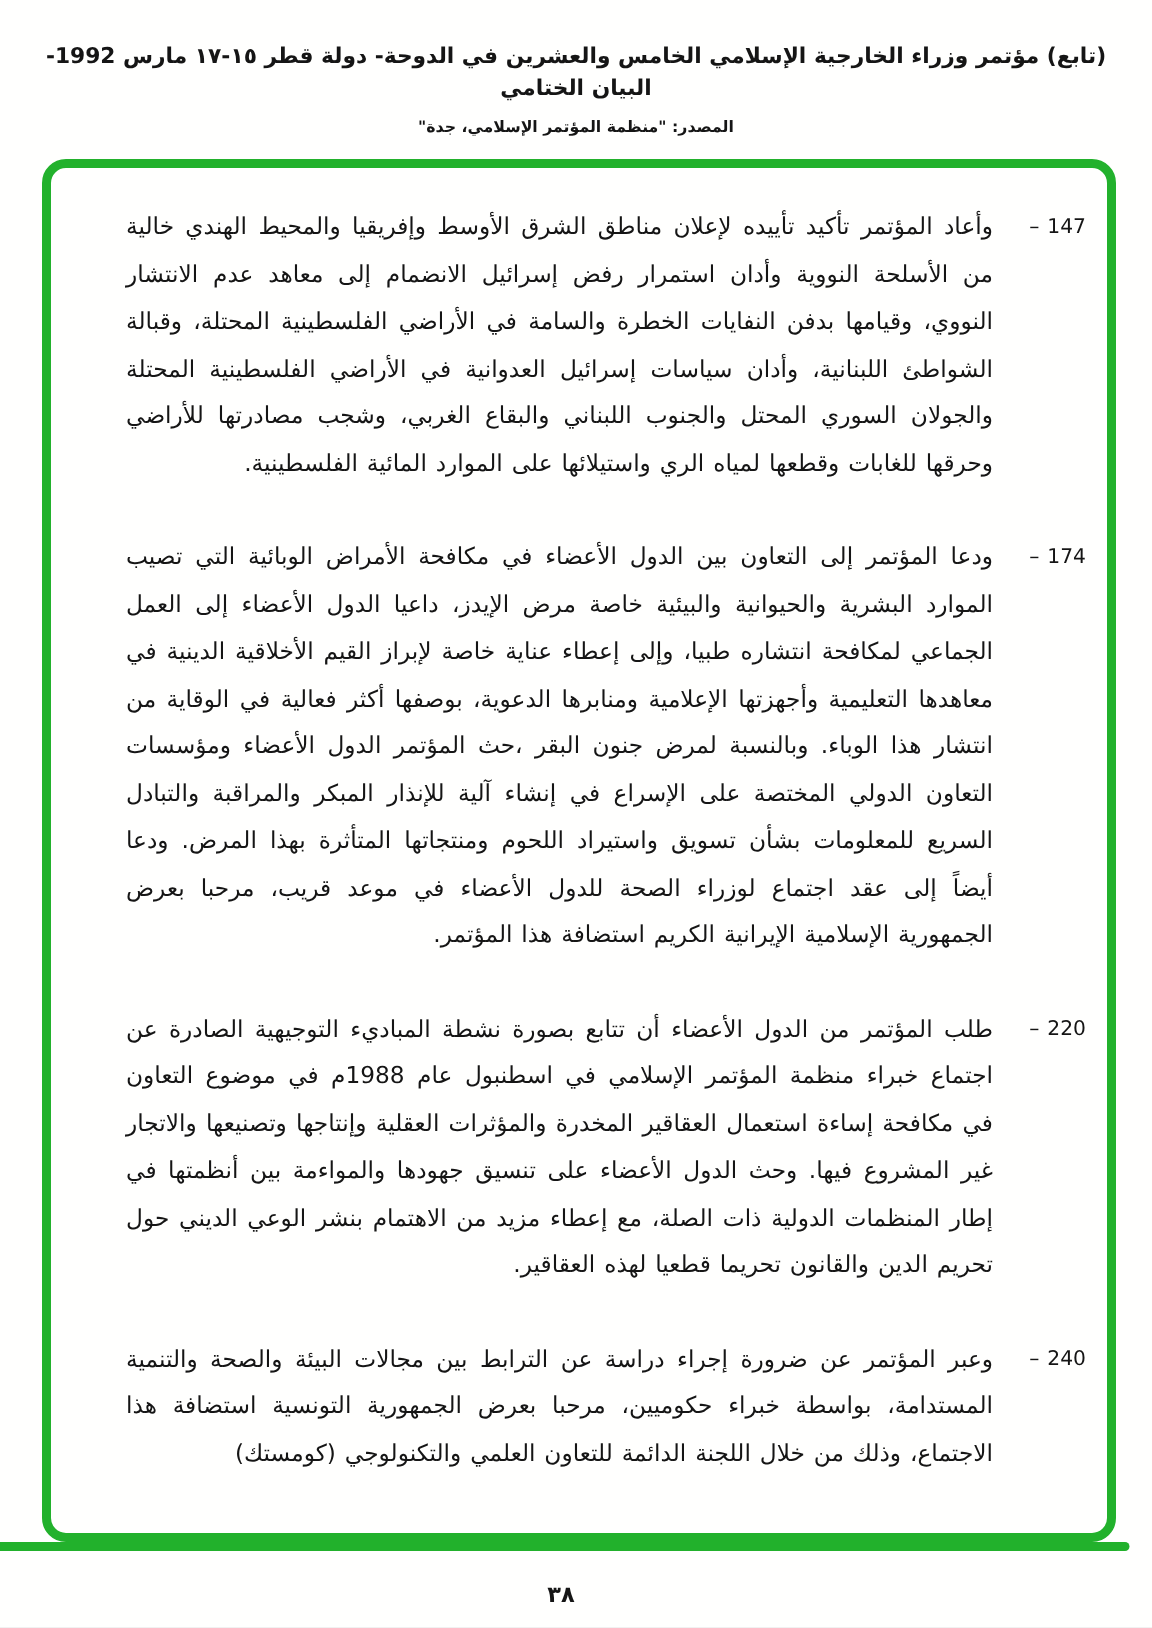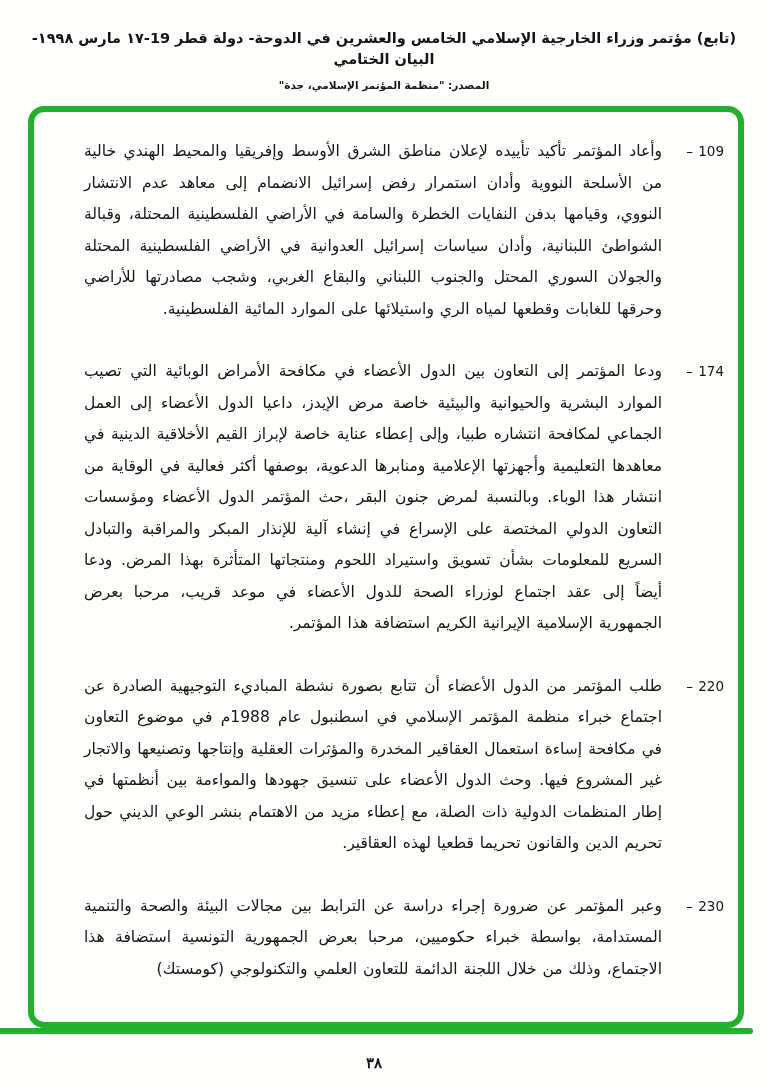--- a/index.html
+++ b/index.html
@@ -91,55 +91,54 @@
     position: absolute;
     bottom: 13px;
     left: 0;
     right: 20px;
     text-align: center;
   }
   .page-number {
     font-size: 15px;
     font-weight: bold;
     letter-spacing: 2px;
-    font-family: Liberation Serif, serif;
   }
 </style>
 </head>
 <body>
 
 <div class="page">
 
   <div class="header">
-    <div class="header-title">(تابع) مؤتمر وزراء الخارجية الإسلامي الخامس والعشرين في الدوحة- دولة قطر 19-١٧ مارس ١٩٩٨- البيان الختامي</div>
+    <div class="header-title">(تابع) مؤتمر وزراء الخارجية الإسلامي الخامس والعشرين في الدوحة- دولة قطر ١٥-١٧ مارس 1992- البيان الختامي</div>
     <div class="header-source">المصدر: "منظمة المؤتمر الإسلامي، جدة"</div>
   </div>
 
   <div class="annotation-frame"></div>
   <div class="annotation-underline"></div>
 
   <div class="content">
 
     <div class="para">
-      <span class="para-marker">109 –</span>
+      <span class="para-marker">147 –</span>
       <span>وأعاد المؤتمر تأكيد تأييده لإعلان مناطق الشرق الأوسط وإفريقيا والمحيط الهندي خالية من الأسلحة النووية وأدان استمرار رفض إسرائيل الانضمام إلى معاهد عدم الانتشار النووي، وقيامها بدفن النفايات الخطرة والسامة في الأراضي الفلسطينية المحتلة، وقبالة الشواطئ اللبنانية، وأدان سياسات إسرائيل العدوانية في الأراضي الفلسطينية المحتلة والجولان السوري المحتل والجنوب اللبناني والبقاع الغربي، وشجب مصادرتها للأراضي وحرقها للغابات وقطعها لمياه الري واستيلائها على الموارد المائية الفلسطينية.</span>
     </div>
 
     <div class="para">
       <span class="para-marker">174 –</span>
       <span>ودعا المؤتمر إلى التعاون بين الدول الأعضاء في مكافحة الأمراض الوبائية التي تصيب الموارد البشرية والحيوانية والبيئية خاصة مرض الإيدز، داعيا الدول الأعضاء إلى العمل الجماعي لمكافحة انتشاره طبيا، وإلى إعطاء عناية خاصة لإبراز القيم الأخلاقية الدينية في معاهدها التعليمية وأجهزتها الإعلامية ومنابرها الدعوية، بوصفها أكثر فعالية في الوقاية من انتشار هذا الوباء. وبالنسبة لمرض جنون البقر ،حث المؤتمر الدول الأعضاء ومؤسسات التعاون الدولي المختصة على الإسراع في إنشاء آلية للإنذار المبكر والمراقبة والتبادل السريع للمعلومات بشأن تسويق واستيراد اللحوم ومنتجاتها المتأثرة بهذا المرض. ودعا أيضاً إلى عقد اجتماع لوزراء الصحة للدول الأعضاء في موعد قريب، مرحبا بعرض الجمهورية الإسلامية الإيرانية الكريم استضافة هذا المؤتمر.</span>
     </div>
 
     <div class="para">
       <span class="para-marker">220 –</span>
       <span>طلب المؤتمر من الدول الأعضاء أن تتابع بصورة نشطة المباديء التوجيهية الصادرة عن اجتماع خبراء منظمة المؤتمر الإسلامي في اسطنبول عام 1988م في موضوع التعاون في مكافحة إساءة استعمال العقاقير المخدرة والمؤثرات العقلية وإنتاجها وتصنيعها والاتجار غير المشروع فيها. وحث الدول الأعضاء على تنسيق جهودها والمواءمة بين أنظمتها في إطار المنظمات الدولية ذات الصلة، مع إعطاء مزيد من الاهتمام بنشر الوعي الديني حول تحريم الدين والقانون تحريما قطعيا لهذه العقاقير.</span>
     </div>
 
     <div class="para">
-      <span class="para-marker">230 –</span>
+      <span class="para-marker">240 –</span>
       <span>وعبر المؤتمر عن ضرورة إجراء دراسة عن الترابط بين مجالات البيئة والصحة والتنمية المستدامة، بواسطة خبراء حكوميين، مرحبا بعرض الجمهورية التونسية استضافة هذا الاجتماع، وذلك من خلال اللجنة الدائمة للتعاون العلمي والتكنولوجي (كومستك)</span>
     </div>
 
   </div>
 
   <div class="footer">
     <span class="page-number">٣٨</span>
   </div>
 
 </div>

